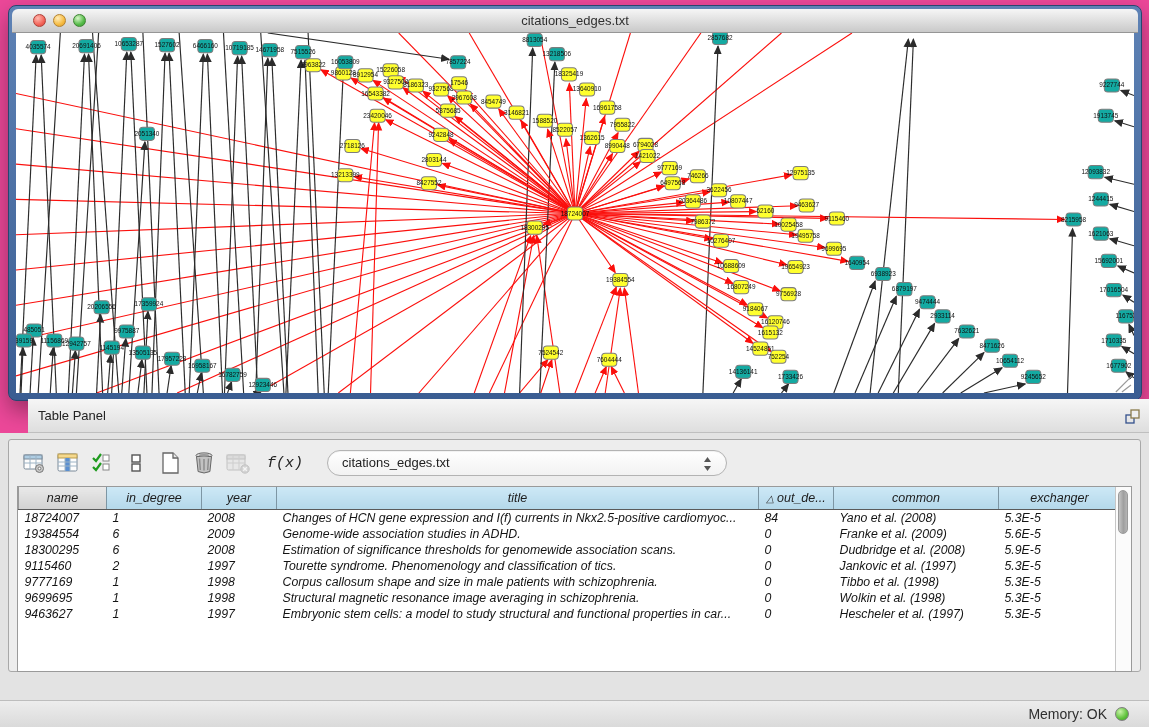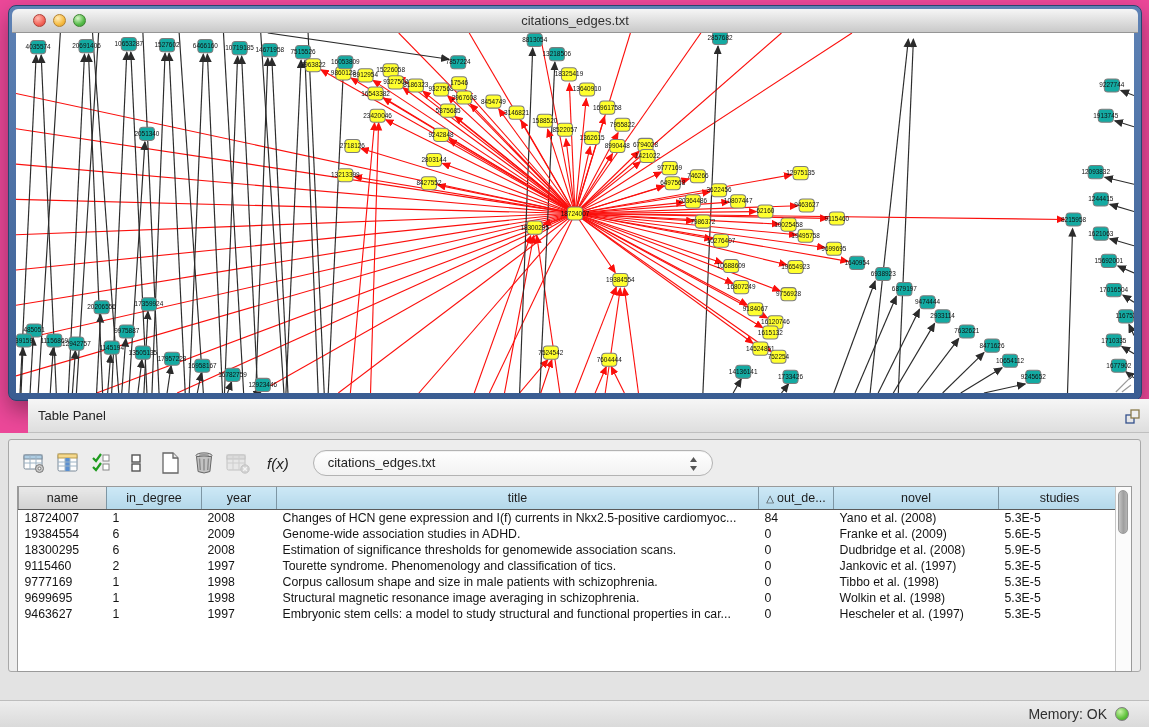--- a/index.html
+++ b/index.html
@@ -28,30 +28,30 @@
   .float-ic{position:absolute;right:36px;top:9px;width:17px;height:17px;}
   .close-x{position:absolute;right:12px;top:5px;font-size:16px;font-weight:bold;color:#1b1b1b;cursor:default;}
 
   
   .panel-body{position:absolute;left:0;top:433px;width:100%;height:267px;background:#e3e3e3;}
   .panel-inner{position:absolute;left:8px;right:8px;top:6px;height:233px;background:#ededed;
     border:1px solid #a8a8a8;border-radius:3px;box-sizing:border-box;}
   .toolbar{position:absolute;left:12px;top:5px;height:36px;display:flex;align-items:center;}
   .tbtn{width:26px;height:26px;margin-right:8px;display:flex;align-items:center;justify-content:center;}
   .tbtn svg{display:block;}
-  .fx{font-family:Liberation Sans, sans-serif;font-style:italic;font-size:15px;color:#222;margin:0 6px 0 8px;}
+  .fx{font-family:Liberation Mono, monospace;font-style:italic;font-size:15px;color:#222;margin:0 6px 0 8px;}
   .combo{position:relative;margin-left:18px;width:400px;height:26px;background:linear-gradient(#ffffff,#f2f2f2);
     border:1px solid #b3b3b3;border-radius:13px;box-sizing:border-box;box-shadow:inset 0 1px 1px rgba(0,0,0,.06);}
   .combo .cval{position:absolute;left:14px;top:0;line-height:24px;font-size:13px;color:#222;}
   .combo .arrows{position:absolute;right:14px;top:5px;width:9px;height:16px;}
 
   .tablewrap{position:absolute;left:8px;right:8px;top:46px;height:186px;background:#fff;
     border:1px solid #9a9a9a;box-sizing:border-box;display:flex;}
   .gridarea{flex:1;overflow:hidden;}
-  table.grid{border-collapse:collapse;table-layout:fixed;width:100%;}
+  table.grid{border-collapse:collapse;table-layout:fixed;width:100%;font-style:italic;}
   table.grid th{height:22px;font-size:12.5px;font-weight:normal;color:#1c1c1c;
     background:linear-gradient(#cde8f6,#b4d8ea);border-right:1px solid #7d96a4;border-bottom:1px solid #5a5a5a;
     text-align:center;padding:0 4px;overflow:hidden;white-space:nowrap;}
   table.grid th.first{background:linear-gradient(#e9e9e9,#d2d2d2);border-left:1px solid #9a9a9a;}
   table.grid td{height:16px;font-size:12.3px;color:#141414;padding:0 3px 0 6px;
     overflow:hidden;white-space:nowrap;text-overflow:clip;}
   .tri{font-size:10px;color:#333;margin-right:3px;}
   .vscroll{width:15px;border-left:1px solid #c6c6c6;background:#fbfbfb;position:relative;}
   .vthumb{position:absolute;left:2px;top:3px;width:10px;height:44px;border-radius:6px;
     background:linear-gradient(90deg,#c6c6c6,#9f9f9f 55%,#b5b5b5);border:1px solid #9a9a9a;box-sizing:border-box;}
@@ -783,22 +783,22 @@
                 <col style="width: 165px;">
                 <col style="width: 122px;">
               </colgroup>
             <thead>
                 <tr>
                   <th class="first">name</th>
                   <th>in_degree</th>
                   <th>year</th>
                   <th>title</th>
                   <th><span class="tri">△</span>out_de...</th>
-                  <th>novel</th>
-                  <th>studies</th>
+                  <th>common</th>
+                  <th>exchanger</th>
                 </tr>
               </thead>
             <tbody>
                 <tr>
                   <td>18724007</td>
                   <td>1</td>
                   <td>2008</td>
                   <td>Changes of HCN gene expression and I(f) currents in Nkx2.5-positive cardiomyoc...</td>
                   <td>84</td>
                   <td>Yano et al. (2008)</td>

